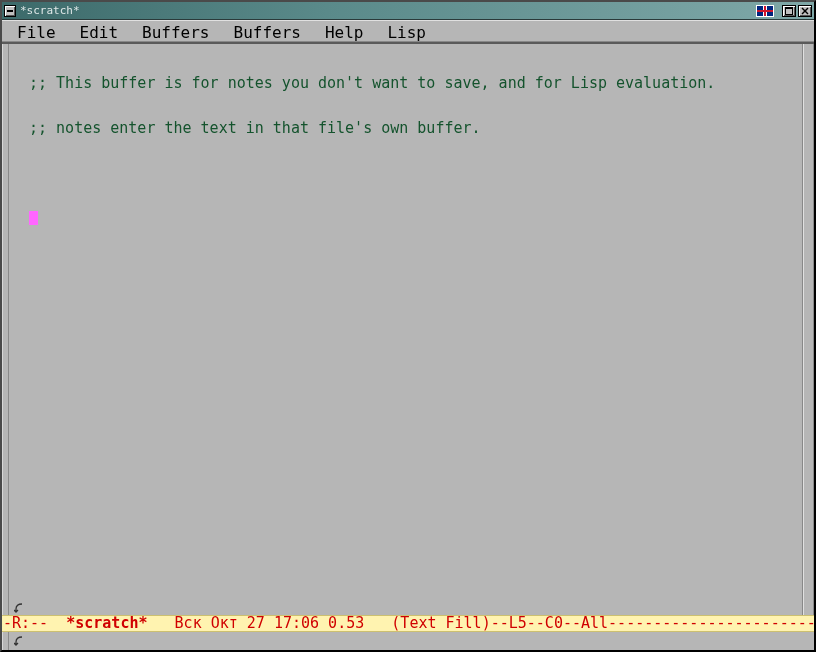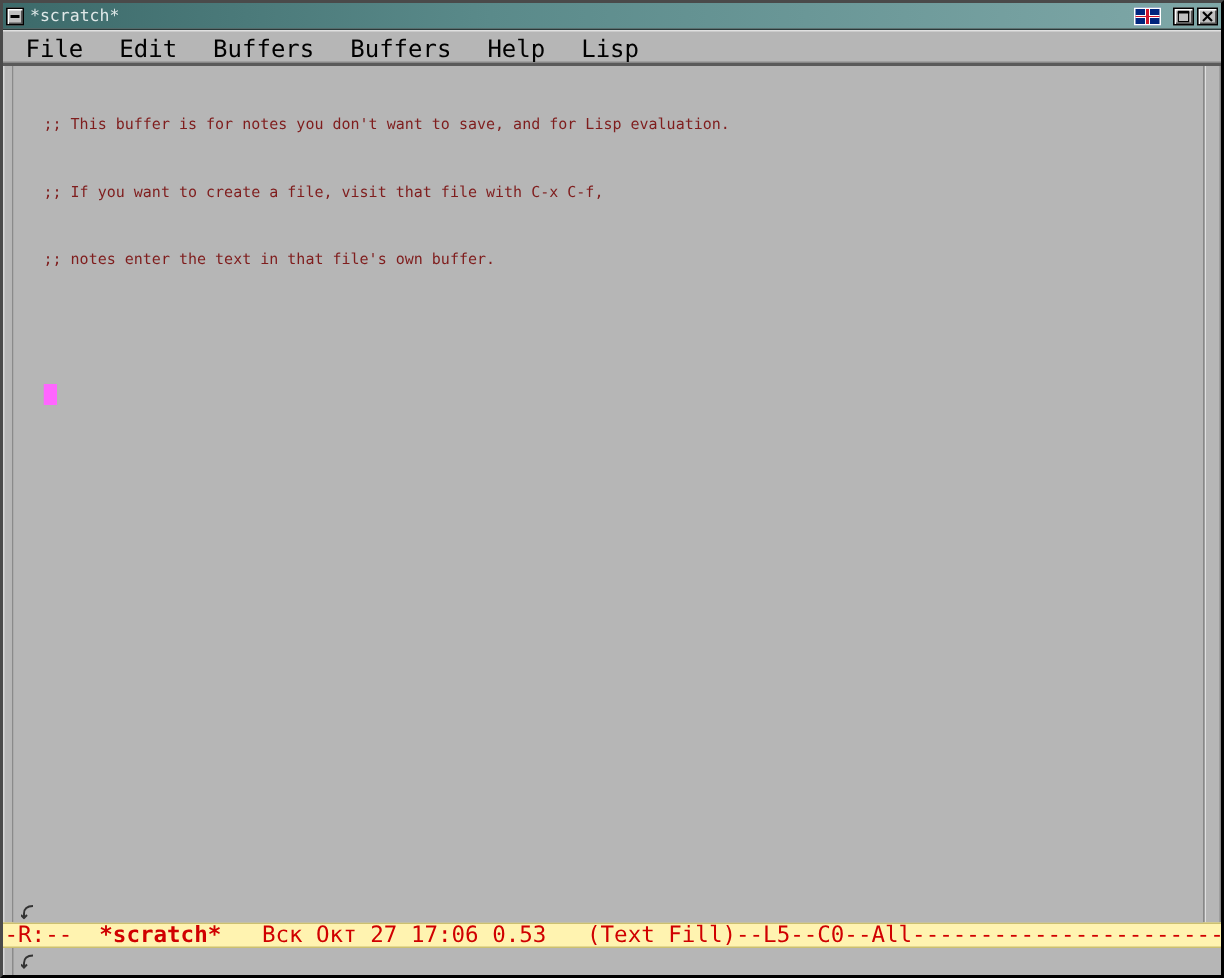--- a/index.html
+++ b/index.html
@@ -86,23 +86,23 @@
   }
   .fringe-inner .curved-arrow {
     position:absolute;
     left:5px;
     bottom:2px;
     width:10px; height:10px;
   }
   .buffer {
     flex:1;
     background:#b6b6b6;
-    font-size:10px;
+    font-size:15px;
     line-height:15px;
-    color:#7f1d1d;
+    color:#14532d;
     padding:2px 2px 0 0;
     white-space:pre;
     position:relative;
     overflow:hidden;
   }
   .buffer .line { height:15px; font-family:inherit; }
   .cursor {
     display:inline-block;
     width:9px; height:14px;
     background:#ff66ff;
@@ -177,21 +177,20 @@
 
 <div class="mainrow">
   <div class="fringe-left"></div>
   <div class="fringe-inner">
     <svg class="curved-arrow" viewBox="0 0 10 10">
       <path d="M8 1 Q2 1 2 6 L2 9 M0 7 L2 9 L4 7" fill="none" stroke="#333" stroke-width="1.3"></path>
     </svg>
   </div>
   <div class="buffer">
     <div class="line">;; This buffer is for notes you don't want to save, and for Lisp evaluation.</div>
-    <div class="line">;; If you want to create a file, visit that file with C-x C-f,</div>
     <div class="line">;; notes enter the text in that file's own buffer.</div>
     <div class="line"></div>
     <div class="line"><span class="cursor"></span></div>
   </div>
   <div class="scrollbar-right"></div>
 </div>
 
 <div class="modeline"><span>-R:--  </span><span class="bufname">*scratch*</span><span>   Вск Окт 27 17:06 0.53   (Text Fill)--L5--C0--All</span><span>------------------------</span></div>
 
 <div class="minibuf-row">

